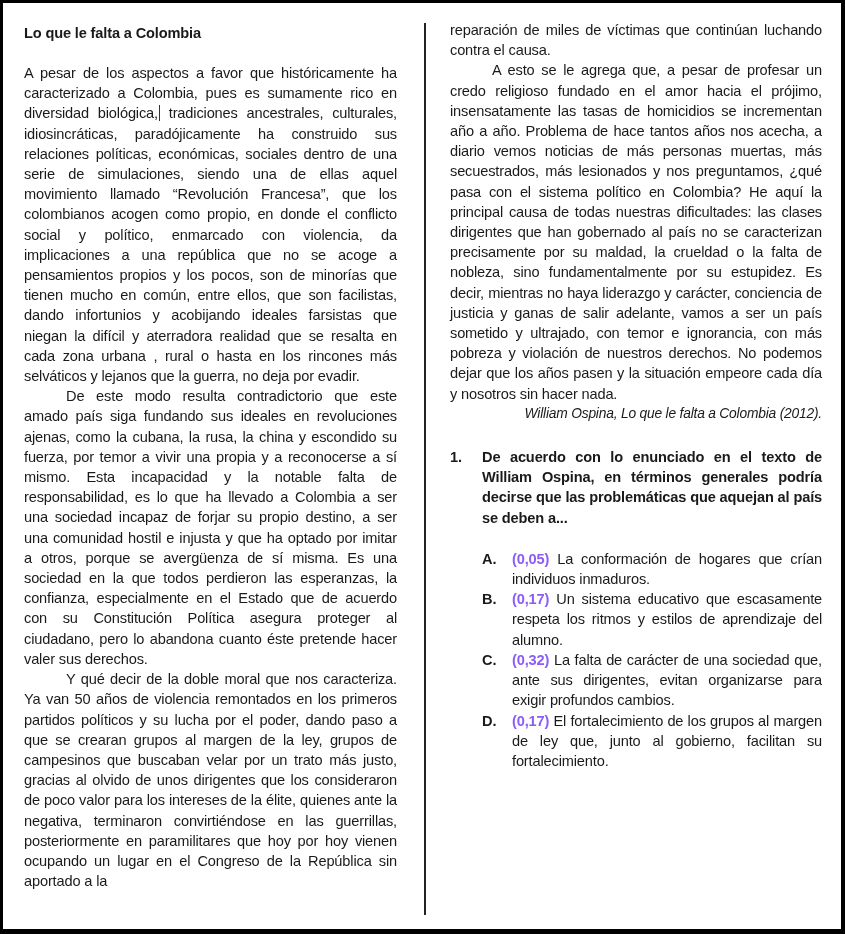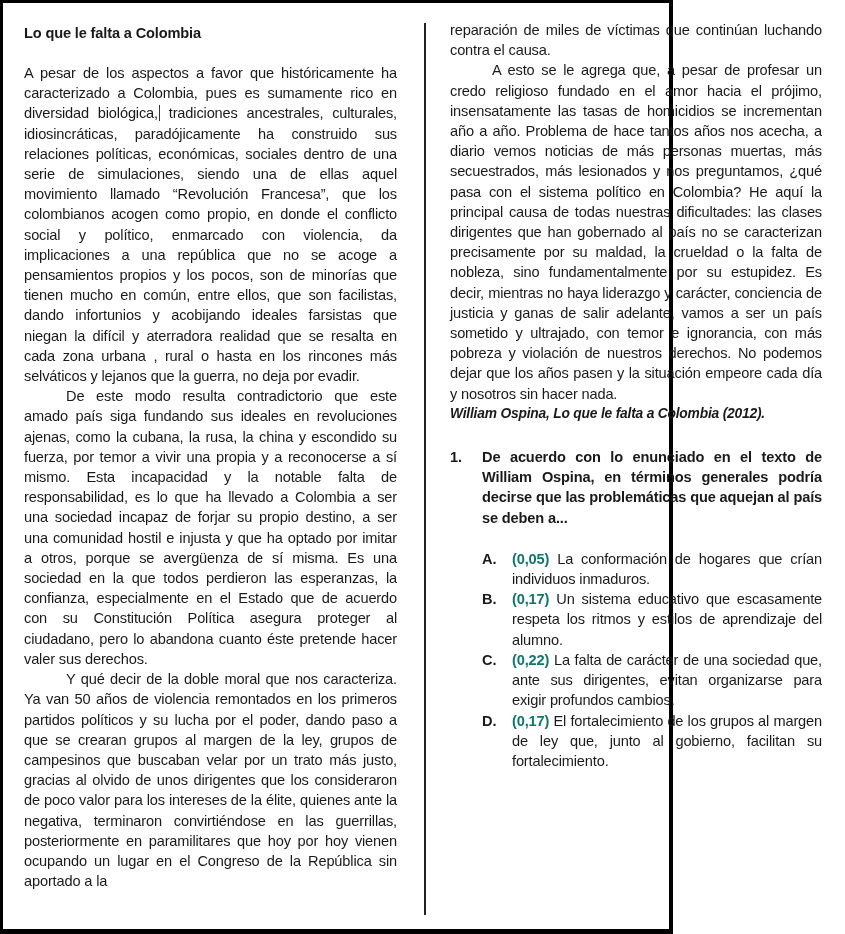--- a/index.html
+++ b/index.html
@@ -1,19 +1,19 @@
 <!DOCTYPE html>
 <html><head>
   <meta charset="utf-8">
   <style>
     html, body { margin: 0; padding: 0; background: #ffffff; }
     body { width: 845px; height: 934px; overflow: hidden; }
     .page {
       position: relative;
-      width: 673px; height: 934px;
+      width: 845px; height: 934px;
       box-sizing: border-box;
       border: 3px solid #000;
       border-bottom-width: 5px;
       border-right-width: 4px;
       background: #fff;
       font-family: "Liberation Sans", sans-serif;
       color: #1a1a1a;
     }
     .col {
       position: absolute;
@@ -33,38 +33,38 @@
     }
     .title {
       font-weight: bold;
       margin: 3px 0 0 0;
       height: 20px;
     }
     p { margin: 0; }
     .gap { height: 20px; }
     .indent { text-indent: 42px; }
     .attribution {
-      text-align: left;
-      font-weight: bold;
+      text-align: right;
+      font-weight: normal;
       font-style: italic;
       font-size: 13.8px;
       letter-spacing: -0.2px;
     }
     .question {
       margin-top: 23px;
       display: flex;
       font-weight: bold;
     }
     .q-num { width: 32px; flex: 0 0 32px; }
     .q-text { flex: 1; text-align: justify; }
     .options { margin-top: 21px; padding-left: 32px; }
     .option { display: flex; }
     .opt-letter { width: 30px; flex: 0 0 30px; font-weight: bold; }
     .opt-text { flex: 1; text-align: justify; }
-    .score { color: #0f766e; font-weight: bold; }
+    .score { color: #8b5cf6; font-weight: bold; }
     .cursor { display: inline-block; width: 1px; height: 16px; background: #333; vertical-align: -3px; margin-left: 1px; }
   </style>
 </head>
 <body>
 
 <div class="page">
 
   <div class="col col-left">
     <div class="title">Lo que le falta a Colombia</div>
     <div class="gap"></div>
@@ -89,21 +89,21 @@
       <div class="option">
         <span class="opt-letter">A.</span>
         <span class="opt-text"><span class="score">(0,05)</span><span> La conformación de hogares que crían individuos inmaduros.</span></span>
       </div>
       <div class="option">
         <span class="opt-letter">B.</span>
         <span class="opt-text"><span class="score">(0,17)</span><span> Un sistema educativo que escasamente respeta los ritmos y estilos de aprendizaje del alumno.</span></span>
       </div>
       <div class="option">
         <span class="opt-letter">C.</span>
-        <span class="opt-text"><span class="score">(0,22)</span><span> La falta de carácter de una sociedad que, ante sus dirigentes, evitan organizarse para exigir profundos cambios.</span></span>
+        <span class="opt-text"><span class="score">(0,32)</span><span> La falta de carácter de una sociedad que, ante sus dirigentes, evitan organizarse para exigir profundos cambios.</span></span>
       </div>
       <div class="option">
         <span class="opt-letter">D.</span>
         <span class="opt-text"><span class="score">(0,17)</span><span> El fortalecimiento de los grupos al margen de ley que, junto al gobierno, facilitan su fortalecimiento.</span></span>
       </div>
     </div>
   </div>
 
 </div>
 

